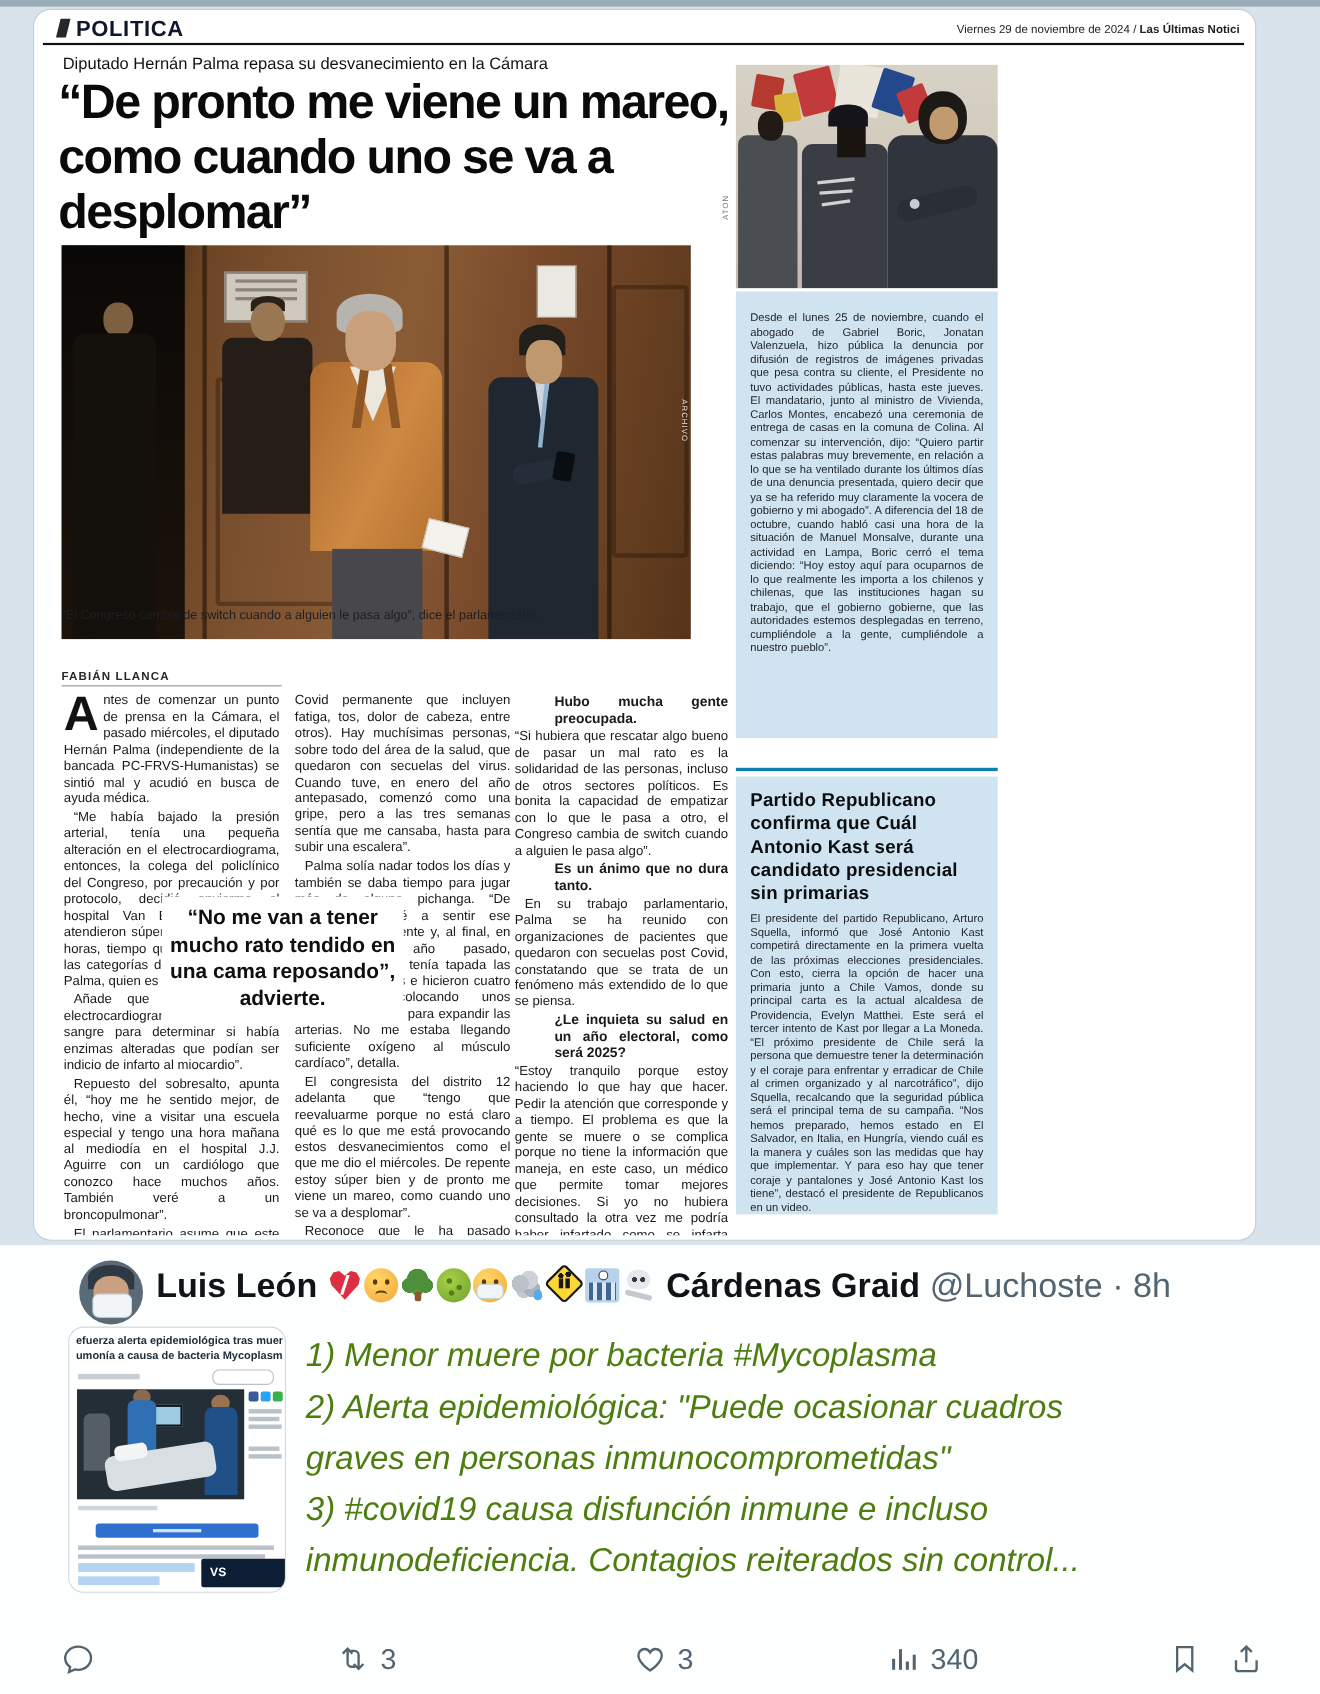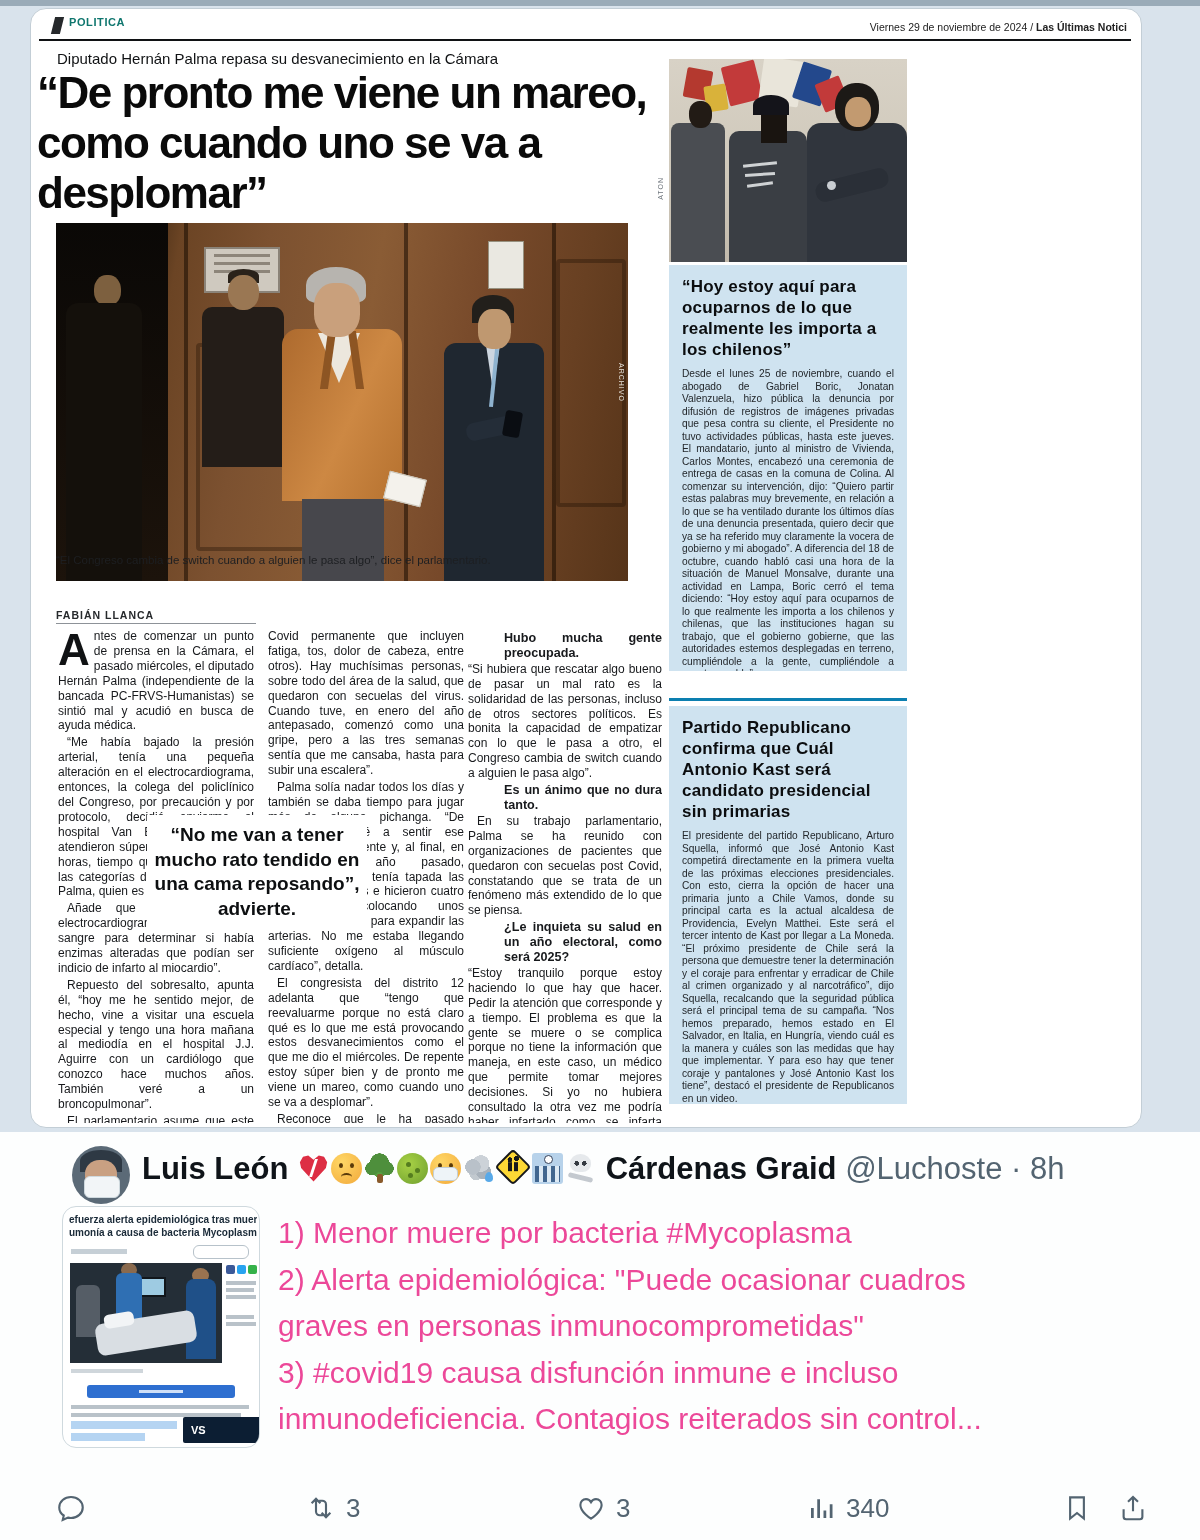--- a/index.html
+++ b/index.html
@@ -6,26 +6,26 @@
   body{font-family:"Liberation Sans",sans-serif;background:#dde6ed;}
   .screen{position:relative;width:1200px;height:1540px;overflow:hidden;background:#fff;}
   .abs{position:absolute;}
   
   .surround{left:0;top:0;width:1200px;height:1132px;background:#d9e3ec;}
   .topbar{left:0;top:0;width:1200px;height:6px;background:#9aabb8;}
   .lowerbg{left:0;top:1132px;width:1200px;height:408px;background:#fdfefe;}
   
   .quoted{left:30px;top:8px;width:1110px;height:1118px;background:#fff;border:1px solid #c3ced6;border-radius:16px;overflow:hidden;cursor:pointer;}
   .np-notch{left:22px;top:8px;width:9px;height:17px;background:#26292c;transform:skewX(-14deg);}
-  .np-section{left:38px;top:7px;font-size:11px;font-weight:800;letter-spacing:.6px;color:#0f766e;}
+  .np-section{left:38px;top:7px;font-size:20px;font-weight:800;letter-spacing:.6px;color:#0f172a;}
   .np-date{right:14px;top:12px;font-size:10.5px;color:#222;white-space:nowrap;}
   .np-date b{font-weight:800;}
   .np-rule{left:8px;top:30px;width:1092px;height:2px;background:#101214;}
   .kicker{left:26px;top:41px;font-size:15px;color:#101214;}
-  .headline{left:6px;top:59px;width:636px;font-size:44px;line-height:50px;font-weight:800;letter-spacing:-1.5px;color:#0a0a0a;}
+  .headline{left:22px;top:59px;width:636px;font-size:44px;line-height:50px;font-weight:800;letter-spacing:-1.5px;color:#0a0a0a;}
   
   .mp{left:25px;top:214px;width:572px;height:358px;overflow:hidden;background:linear-gradient(100deg,#15100a 0%,#241709 9%,#6b4424 20%,#7c5130 34%,#8a5c35 52%,#77492a 70%,#684022 85%,#563419 100%);}
   .mp .doorline{top:0;width:4px;height:100%;background:rgba(25,12,2,.55);}
   .mp .panel{border:4px solid rgba(30,14,2,.35);border-radius:4px;}
   .mp-sign{left:148px;top:24px;width:72px;height:42px;background:#cfc9bf;border:2px solid #8b8378;}
   .mp-sign i{display:block;height:3px;background:#8d8populate578;margin:5px 8px;background:#8d857a;}
   .mp-badge{left:432px;top:18px;width:34px;height:46px;background:#eae8e1;border:1px solid #97917f;}
   .mp-darkzone{left:0;top:0;width:112px;height:100%;background:linear-gradient(#0a0806,#1c130b);}
   .fig-head{border-radius:46%;}
   .mp-f1-head{left:38px;top:52px;width:27px;height:31px;background:#7d603f;}
@@ -128,21 +128,21 @@
   .thp-bed{left:26px;top:54px;width:100px;height:32px;background:#d9dee3;border-radius:8px;transform:rotate(-9deg);}
   .thp-pillow{left:34px;top:50px;width:30px;height:14px;background:#f2f4f6;border-radius:5px;transform:rotate(-9deg);}
   .th-soc{left:163px;top:58px;width:9px;height:9px;border-radius:2px;}
   .th-line{height:3.5px;background:#b9c2c9;}
   .th-cred{left:8px;top:162px;width:72px;height:4px;background:#cfd6db;}
   .th-btn{left:24px;top:178px;width:148px;height:13px;background:#2e6fd0;border-radius:3px;}
   .th-btn i{display:block;width:44px;height:3px;background:#cfe0f7;margin:5px auto;}
   .th-dark{left:120px;top:210px;width:70px;height:26px;background:#0c1e33;border-radius:2px;color:#fff;font-weight:800;font-size:11px;line-height:26px;padding-left:8px;}
   .hl{background:#b5d4f2;height:8px;}
   
-  .tweet-text{left:278px;top:1210px;width:772px;font-size:30px;line-height:46.5px;color:#ec4899;}
+  .tweet-text{left:278px;top:1210px;width:772px;font-size:30px;line-height:46.5px;color:#4d7c0f;font-style:italic;}
   
   .act-ic{width:30px;height:30px;display:inline-block;vertical-align:middle;}
   .act-grp{top:1489px;height:38px;display:flex;align-items:center;color:#536471;cursor:pointer;}
   .act-count{margin-left:10px;font-size:26px;color:#536471;}
 </style>
 </head>
 <body>
 
 <div class="screen">
   <div class="abs surround"></div>
@@ -239,21 +239,20 @@
       <div class="abs sp-print" style="left:74px;top:104px;width:34px;transform:rotate(-6deg)"></div>
       <div class="abs sp-print" style="left:76px;top:114px;width:30px;transform:rotate(-4deg)"></div>
       <div class="abs sp-print" style="left:78px;top:124px;width:26px;transform:rotate(-8deg)"></div>
       <div class="abs sp-c-hair"></div>
       <div class="abs sp-cap"></div>
     </div>
     <div class="abs sp-credit">ATON</div>
 
     <div class="abs sb-box sb-box1">
       <div class="sb-inner">
-        <div class="sb-title">“Hoy estoy aquí para ocuparnos de lo que realmente les importa a los chilenos”</div>
         <div class="sb-body">Desde el lunes 25 de noviembre, cuando el abogado de Gabriel Boric, Jonatan Valenzuela, hizo pública la denuncia por difusión de registros de imágenes privadas que pesa contra su cliente, el Presidente no tuvo actividades públicas, hasta este jueves. El mandatario, junto al ministro de Vivienda, Carlos Montes, encabezó una ceremonia de entrega de casas en la comuna de Colina. Al comenzar su intervención, dijo: “Quiero partir estas palabras muy brevemente, en relación a lo que se ha ventilado durante los últimos días de una denuncia presentada, quiero decir que ya se ha referido muy claramente la vocera de gobierno y mi abogado”. A diferencia del 18 de octubre, cuando habló casi una hora de la situación de Manuel Monsalve, durante una actividad en Lampa, Boric cerró el tema diciendo: “Hoy estoy aquí para ocuparnos de lo que realmente les importa a los chilenos y chilenas, que las instituciones hagan su trabajo, que el gobierno gobierne, que las autoridades estemos desplegadas en terreno, cumpliéndole a la gente, cumpliéndole a nuestro pueblo”.</div>
       </div>
     </div>
     <div class="abs sb-div"></div>
     <div class="abs sb-box sb-box2">
       <div class="sb-inner">
         <div class="sb-title">Partido Republicano confirma que Cuál Antonio Kast será candidato presidencial sin primarias</div>
         <div class="sb-body">El presidente del partido Republicano, Arturo Squella, informó que José Antonio Kast competirá directamente en la primera vuelta de las próximas elecciones presidenciales. Con esto, cierra la opción de hacer una primaria junto a Chile Vamos, donde su principal carta es la actual alcaldesa de Providencia, Evelyn Matthei. Este será el tercer intento de Kast por llegar a La Moneda. “El próximo presidente de Chile será la persona que demuestre tener la determinación y el coraje para enfrentar y erradicar de Chile al crimen organizado y al narcotráfico”, dijo Squella, recalcando que la seguridad pública será el principal tema de su campaña. “Nos hemos preparado, hemos estado en El Salvador, en Italia, en Hungría, viendo cuál es la manera y cuáles son las medidas que hay que implementar. Y para eso hay que tener coraje y pantalones y José Antonio Kast los tiene”, destacó el presidente de Republicanos en un video.</div>
       </div>
     </div>

